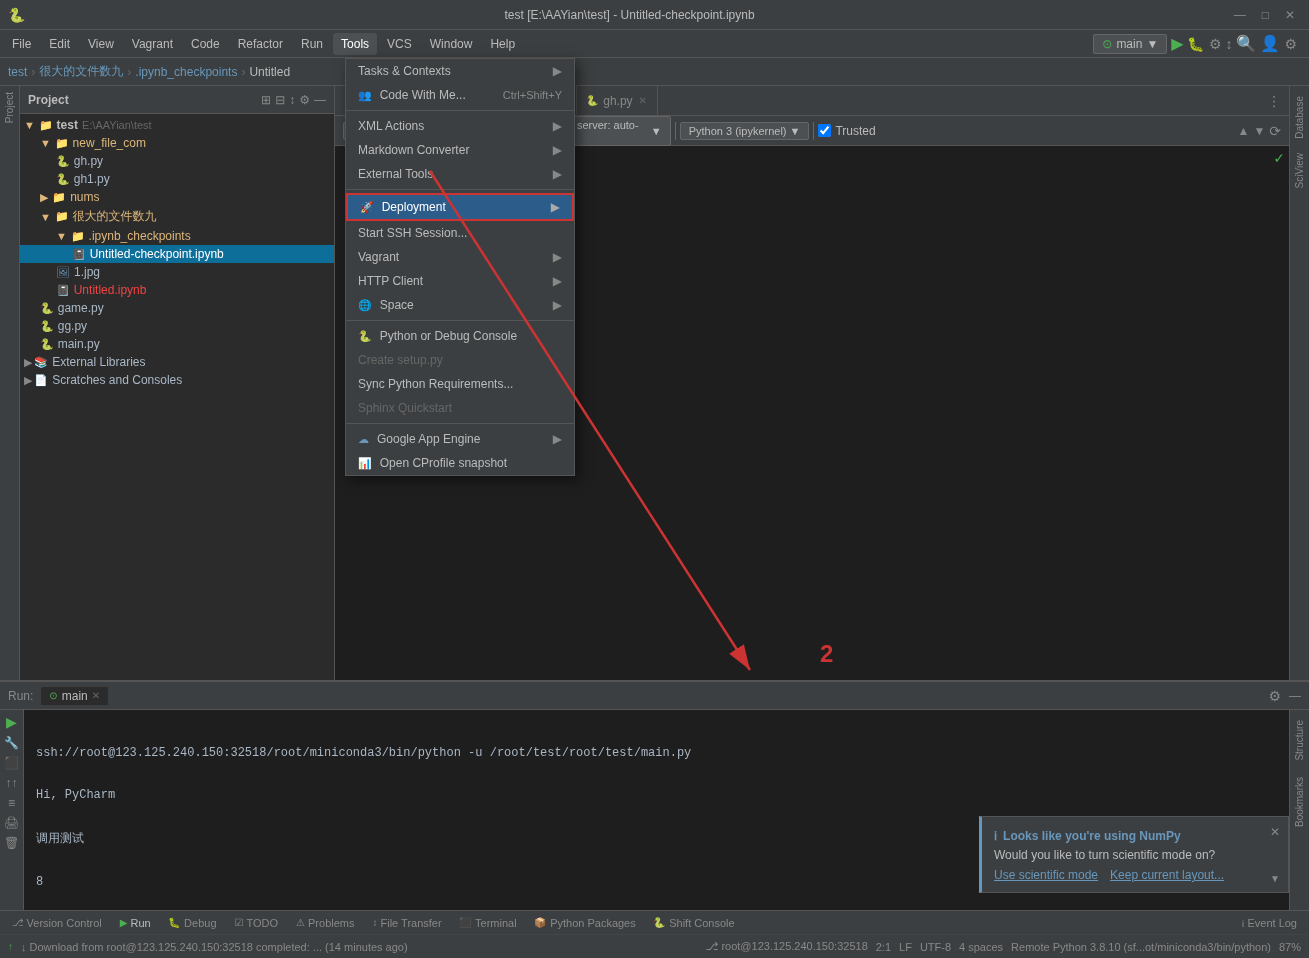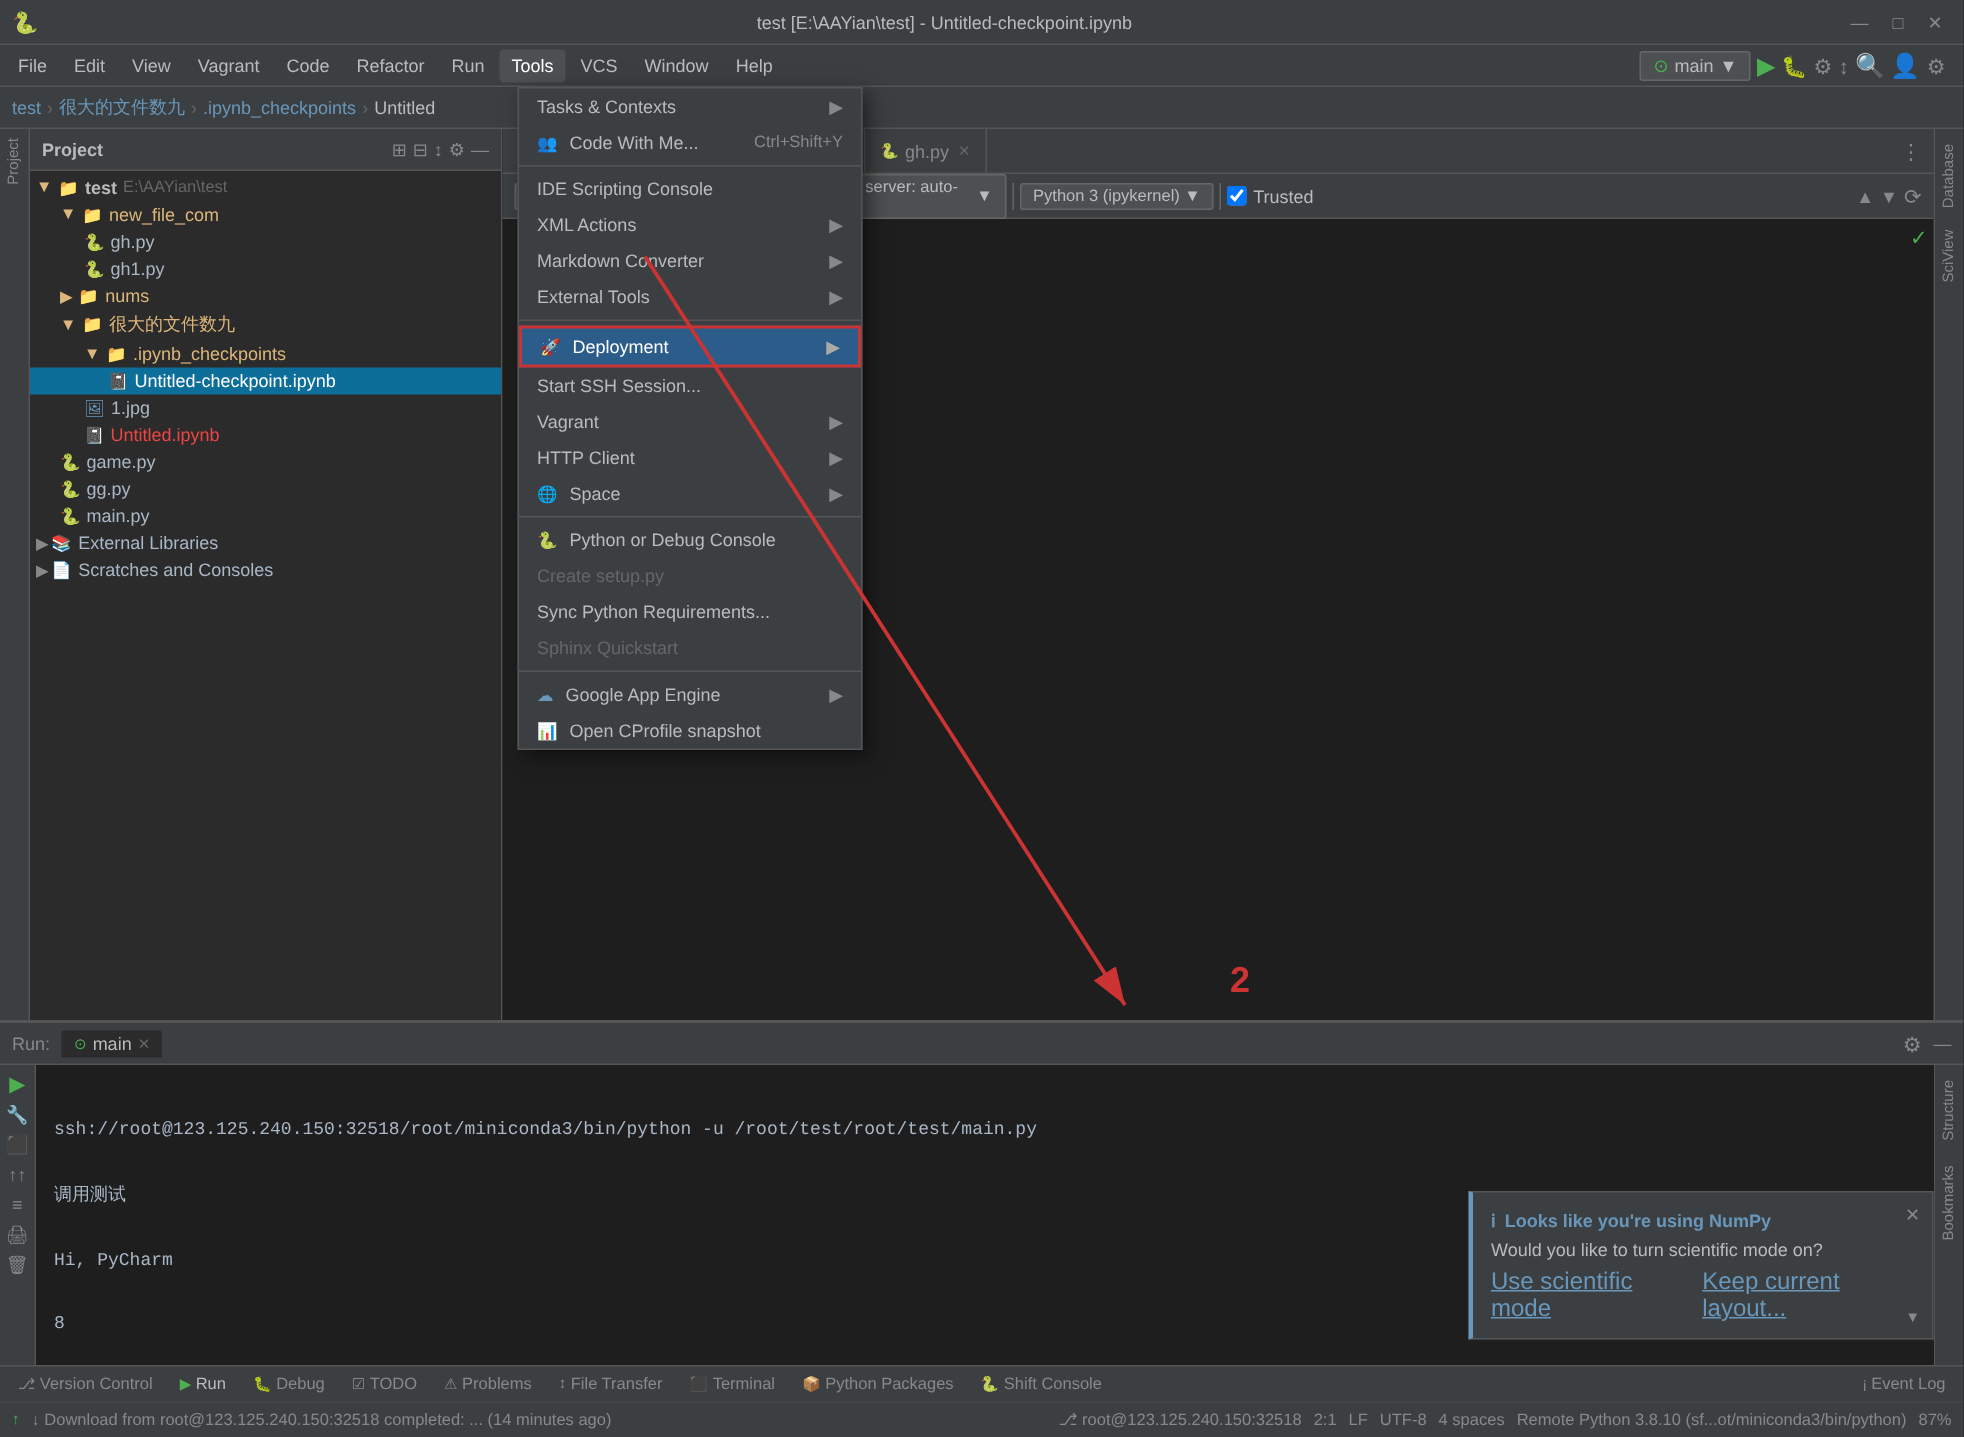--- a/index.html
+++ b/index.html
@@ -57,21 +57,21 @@
     .menu-dropdown-item.disabled { color: #666; cursor: default; }
 
     
     #num2 { position: absolute; top: 640px; left: 820px; color: #cc3333; font-size: 24px; font-weight: bold; z-index: 301; pointer-events: none; }
 
     
     #notification { position: absolute; bottom: 65px; right: 20px; background: #3c3f41; border: 1px solid #555; border-left: 3px solid #6897bb; width: 310px; padding: 10px 12px; z-index: 400; }
     #notification .notif-title { color: #6897bb; font-size: 12px; font-weight: bold; margin-bottom: 4px; display: flex; align-items: center; gap: 6px; }
     #notification .notif-body { font-size: 12px; color: #bbbbbb; margin-bottom: 6px; }
     #notification .notif-links { display: flex; gap: 12px; }
-    #notification .notif-link { color: #6897bb; font-size: 16px; cursor: pointer; text-decoration: underline; }
+    #notification .notif-link { color: #6897bb; font-size: 12px; cursor: pointer; text-decoration: underline; }
     #notification .notif-close { position: absolute; top: 8px; right: 8px; color: #888; cursor: pointer; font-size: 12px; }
     #notification .notif-expand { position: absolute; bottom: 8px; right: 8px; color: #888; cursor: pointer; font-size: 10px; }
 
     
     .side-label { writing-mode: vertical-rl; transform: rotate(180deg); font-size: 10px; color: #888; cursor: pointer; padding: 6px 2px; }
   </style>
 </head>
 <body>
 
 <div id="titlebar">
@@ -287,22 +287,22 @@
       <span style="color:#4caf50; cursor:pointer; font-size:14px;">▶</span>
       <span style="color:#888; cursor:pointer; font-size:12px;">🔧</span>
       <span style="color:#888; cursor:pointer; font-size:12px;">⬛</span>
       <span style="color:#888; cursor:pointer; font-size:12px;">↑↑</span>
       <span style="color:#888; cursor:pointer; font-size:12px;">≡</span>
       <span style="color:#888; cursor:pointer; font-size:12px;">🖨</span>
       <span style="color:#888; cursor:pointer; font-size:12px;">🗑</span>
     </div>
     <div style="flex:1; background:#1e1e1e; padding:8px 12px; font-family:'Consolas', 'Courier New', monospace; font-size:12px; color:#a9b7c6; overflow-y:auto; white-space:pre;">
       <div>ssh://root@123.125.240.150:32518/root/miniconda3/bin/python -u /root/test/root/test/main.py</div>
+      <div>Hi, PyCharm</div>
       <div>调用测试</div>
-      <div>Hi, PyCharm</div>
       <div>8</div>
       
       
       
     </div>
     <div style="width:20px; background:#3c3f41; border-left:1px solid #555; display:flex; flex-direction:column; align-items:center; padding-top:4px; gap:4px;">
       <span class="side-label">Structure</span>
       <span class="side-label">Bookmarks</span>
     </div>
   </div>
@@ -369,23 +369,20 @@
     <span>Tasks &amp; Contexts</span>
     <span class="submenu-arrow" style="margin-left:auto; color:#888;">▶</span>
   </div>
   <div class="menu-dropdown-item">
     <span style="color:#6897bb; font-size:11px;">👥</span>
     <span>Code With Me...</span>
     <span class="shortcut">Ctrl+Shift+Y</span>
   </div>
   <div class="menu-dropdown-sep"></div>
   <div class="menu-dropdown-item">
-    <span>IDE Scripting Console</span>
-  </div>
-  <div class="menu-dropdown-item">
     <span>XML Actions</span>
     <span class="submenu-arrow" style="margin-left:auto; color:#888;">▶</span>
   </div>
   <div class="menu-dropdown-item">
     <span>Markdown Converter</span>
     <span class="submenu-arrow" style="margin-left:auto; color:#888;">▶</span>
   </div>
   <div class="menu-dropdown-item">
     <span>External Tools</span>
     <span class="submenu-arrow" style="margin-left:auto; color:#888;">▶</span>

